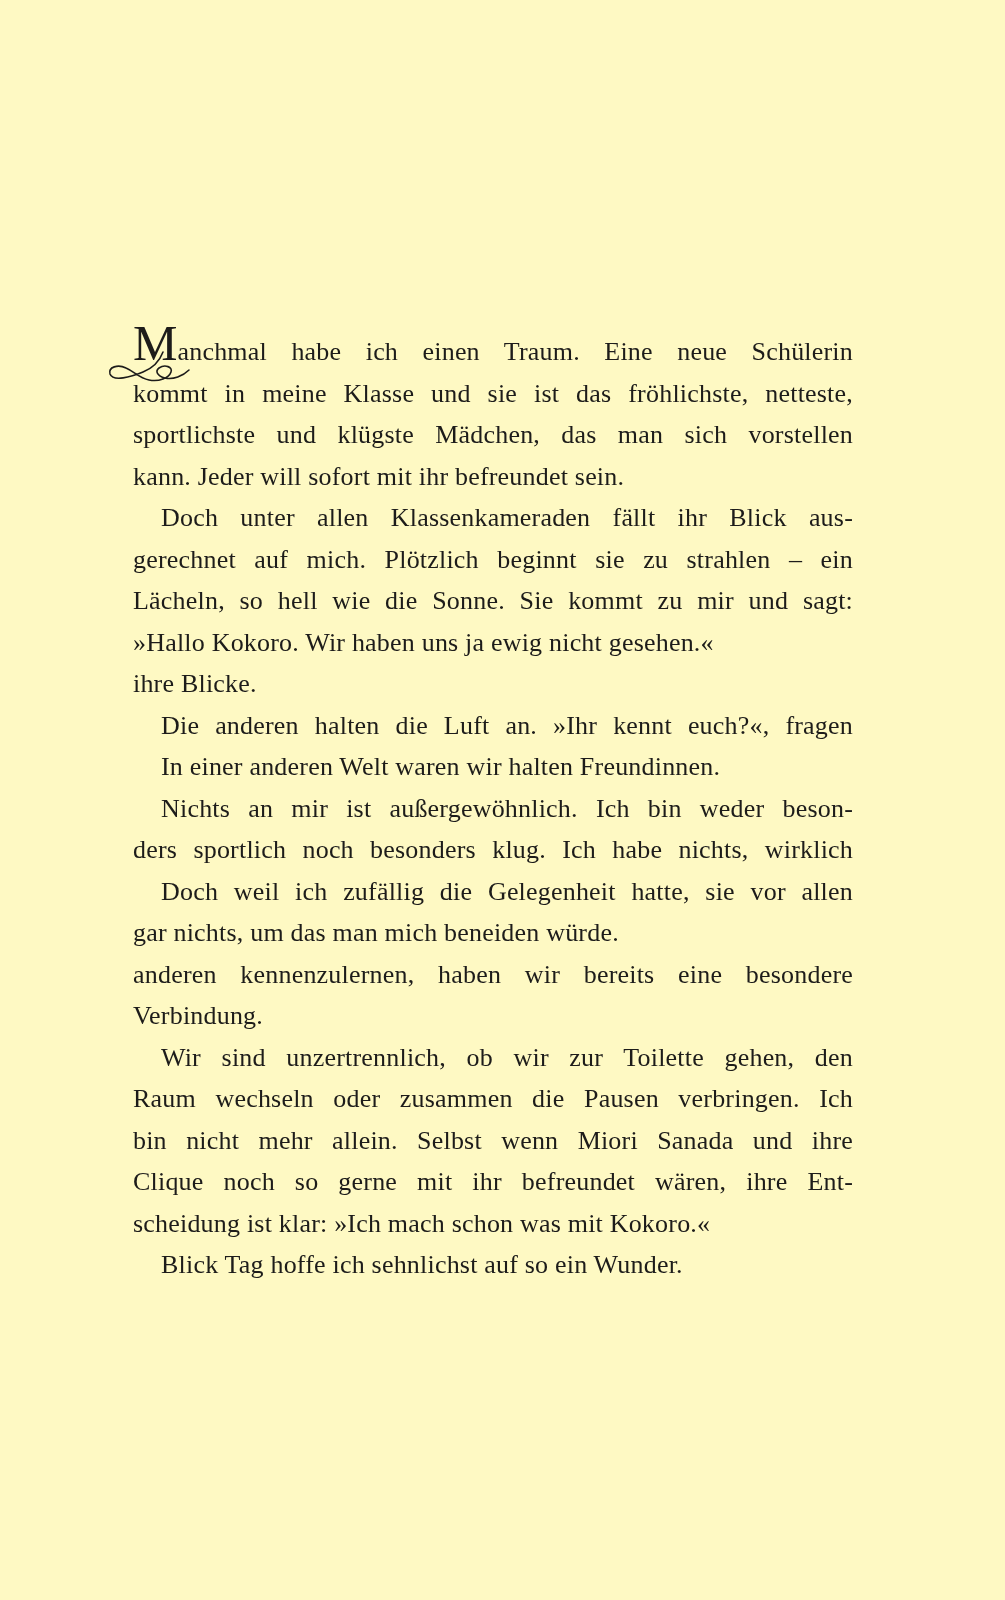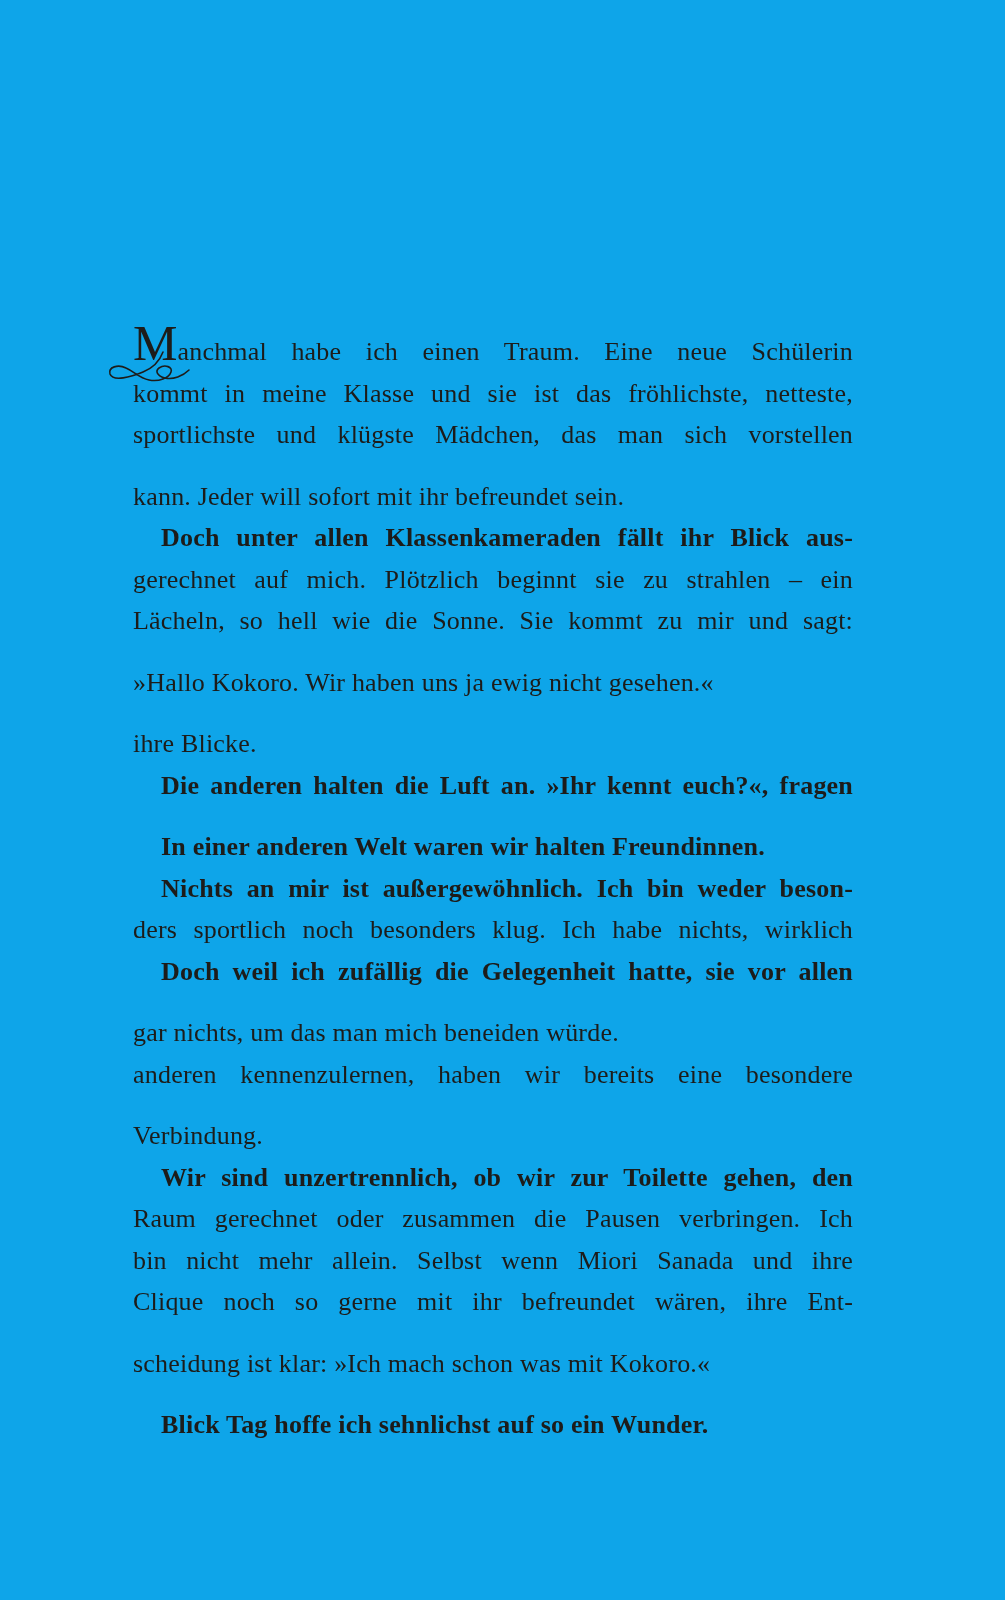--- a/index.html
+++ b/index.html
@@ -10,43 +10,41 @@
     width: 1005px;
     height: 1600px;
     position: relative;
     background: #ffffff;
     font-family: "Liberation Serif", serif;
     overflow: hidden;
   }
   .page {
     position: absolute;
     inset: 0;
-    background: #0ea5e9;
+    background: #fef9c3;
   }
   .text-block {
     position: absolute;
     left: 133px;
     top: 331px;
     width: 720px;
     font-size: 26px;
     color: #1d1c1a;
     letter-spacing: 0.2px;
   }
   .line {
     line-height: 41.5px;
     text-align: justify;
     text-align-last: justify;
   }
   .line.last {
     text-align-last: left;
-    margin-top: 20px;
   }
   .line.indent {
     padding-left: 28px;
-    font-weight: bold;
   }
   .line.first-line {
     position: relative;
   }
   .dropcap {
     font-size: 50px;
     line-height: 1px;
     letter-spacing: 0;
   }
   .flourish {
@@ -77,19 +75,19 @@
       <div class="line last">ihre Blicke.</div>
       <div class="line indent">Die anderen halten die Luft an. »Ihr kennt euch?«, fragen</div>
       <div class="line last indent">In einer anderen Welt waren wir halten Freundinnen.</div>
       <div class="line indent">Nichts an mir ist außergewöhnlich. Ich bin weder beson-</div>
       <div class="line">ders sportlich noch besonders klug. Ich habe nichts, wirklich</div>
       <div class="line indent">Doch weil ich zufällig die Gelegenheit hatte, sie vor allen</div>
       <div class="line last">gar nichts, um das man mich beneiden würde.</div>
       <div class="line">anderen kennenzulernen, haben wir bereits eine besondere</div>
       <div class="line last">Verbindung.</div>
       <div class="line indent">Wir sind unzertrennlich, ob wir zur Toilette gehen, den</div>
-      <div class="line">Raum gerechnet oder zusammen die Pausen verbringen. Ich</div>
+      <div class="line">Raum wechseln oder zusammen die Pausen verbringen. Ich</div>
       <div class="line">bin nicht mehr allein. Selbst wenn Miori Sanada und ihre</div>
       <div class="line">Clique noch so gerne mit ihr befreundet wären, ihre Ent-</div>
       <div class="line last">scheidung ist klar: »Ich mach schon was mit Kokoro.«</div>
       <div class="line last indent">Blick Tag hoffe ich sehnlichst auf so ein Wunder.</div>
     </div>
 </div>
 
 </body></html>

